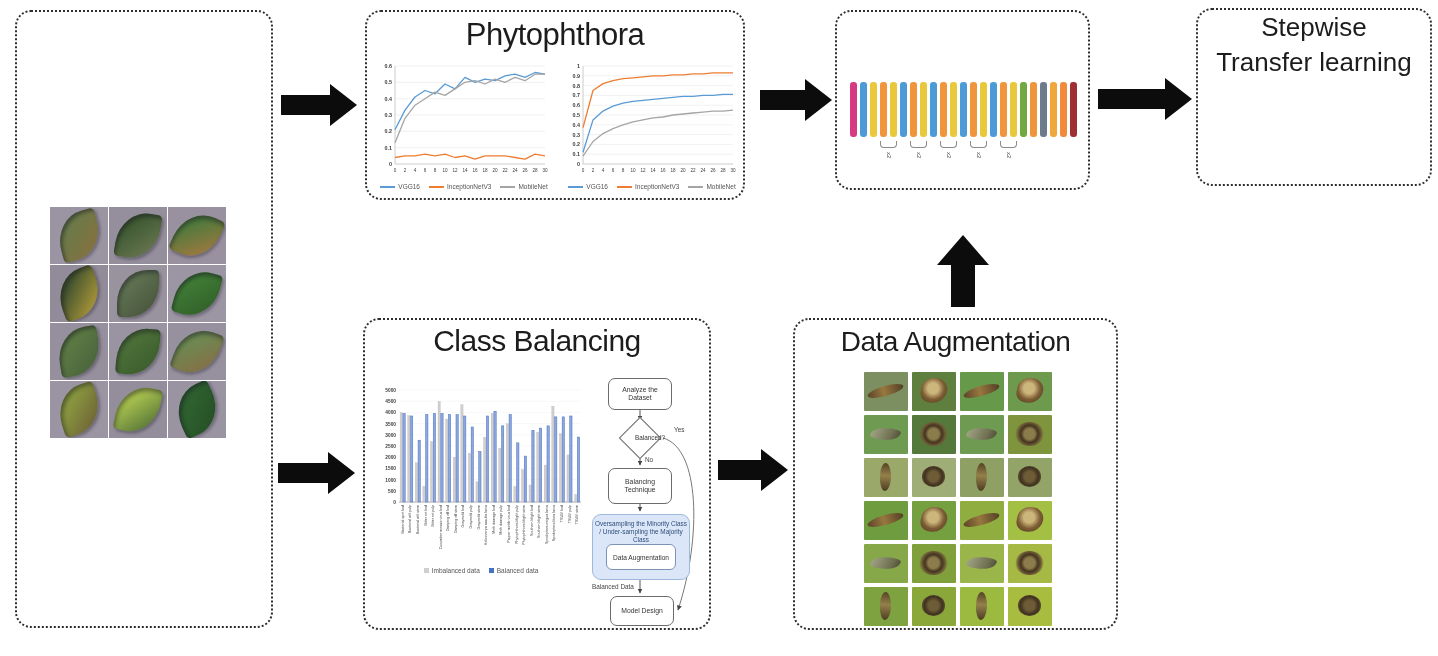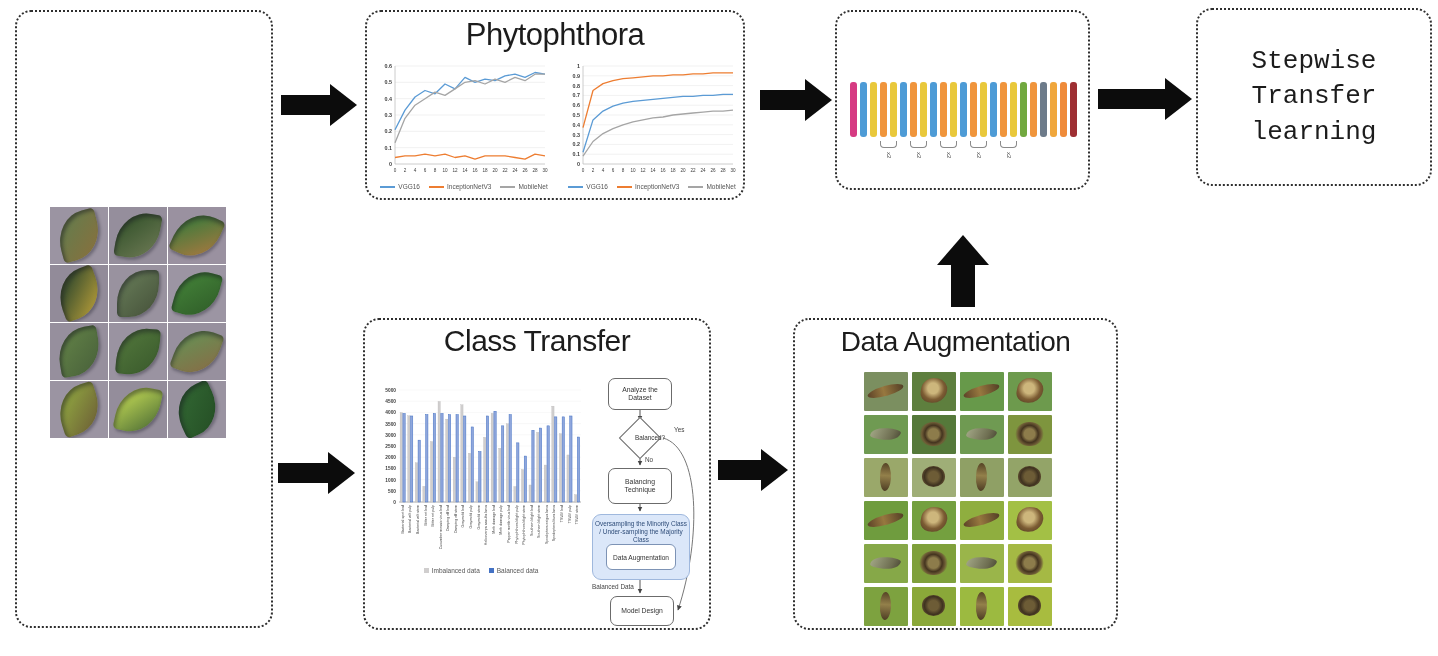--- a/index.html
+++ b/index.html
@@ -278,31 +278,31 @@
         <div class="bracket" style="left: 150px; width: 17px; top: 0px;"></div>
         <div class="bracket-label" style="left: 155.5px; top: 11px;">x2</div>
       </div>
   </div>
 
   <div class="arrow-right" style="left:1098px; top:78px; width:94px; height:42px;">
     <div class="shaft"></div>
       <div class="head"></div>
   </div>
 
-  <div class="dotted-box" style="left:1196px; top:8px; width:236px; height:178px; display:flex; align-items:center; justify-content:center;font-family:Liberation Mono, monospace;">
+  <div class="dotted-box" style="left:1196px; top:8px; width:236px; height:178px; display:flex; align-items:flex-start; justify-content:center;">
     <div style="font-size:26px; color:#1c1c1c; text-align:center; line-height:1.35; padding:0 18px;">Stepwise Transfer learning</div>
   </div>
 
   <div class="arrow-right" style="left:278px; top:452px; width:77px; height:42px;">
     <div class="shaft"></div>
       <div class="head"></div>
   </div>
 
   <div class="dotted-box" style="left:363px; top:318px; width:348px; height:312px;">
-    <div class="box-title" style="top:4px; font-size:30px;">Class Transfer</div>
+    <div class="box-title" style="top:4px; font-size:30px;">Class Balancing</div>
     <div class="chart-block" style="left:8px; top:62px; width:216px;">
       <svg id="bar-chart" width="214" height="180" viewBox="0 0 214 180">
           <text x="23" y="122" text-anchor="end" font-size="4.8" font-weight="600" class="axis-text">0</text>
           <line x1="26" y1="108.8" x2="208" y2="108.8" stroke="#f0f0f0" stroke-width="0.5"></line>
           <text x="23" y="110.8" text-anchor="end" font-size="4.8" font-weight="600" class="axis-text">500</text>
           <line x1="26" y1="97.6" x2="208" y2="97.6" stroke="#f0f0f0" stroke-width="0.5"></line>
           <text x="23" y="99.6" text-anchor="end" font-size="4.8" font-weight="600" class="axis-text">1000</text>
           <line x1="26" y1="86.4" x2="208" y2="86.4" stroke="#f0f0f0" stroke-width="0.5"></line>
           <text x="23" y="88.4" text-anchor="end" font-size="4.8" font-weight="600" class="axis-text">1500</text>
           <line x1="26" y1="75.19999999999999" x2="208" y2="75.19999999999999" stroke="#f0f0f0" stroke-width="0.5"></line>

